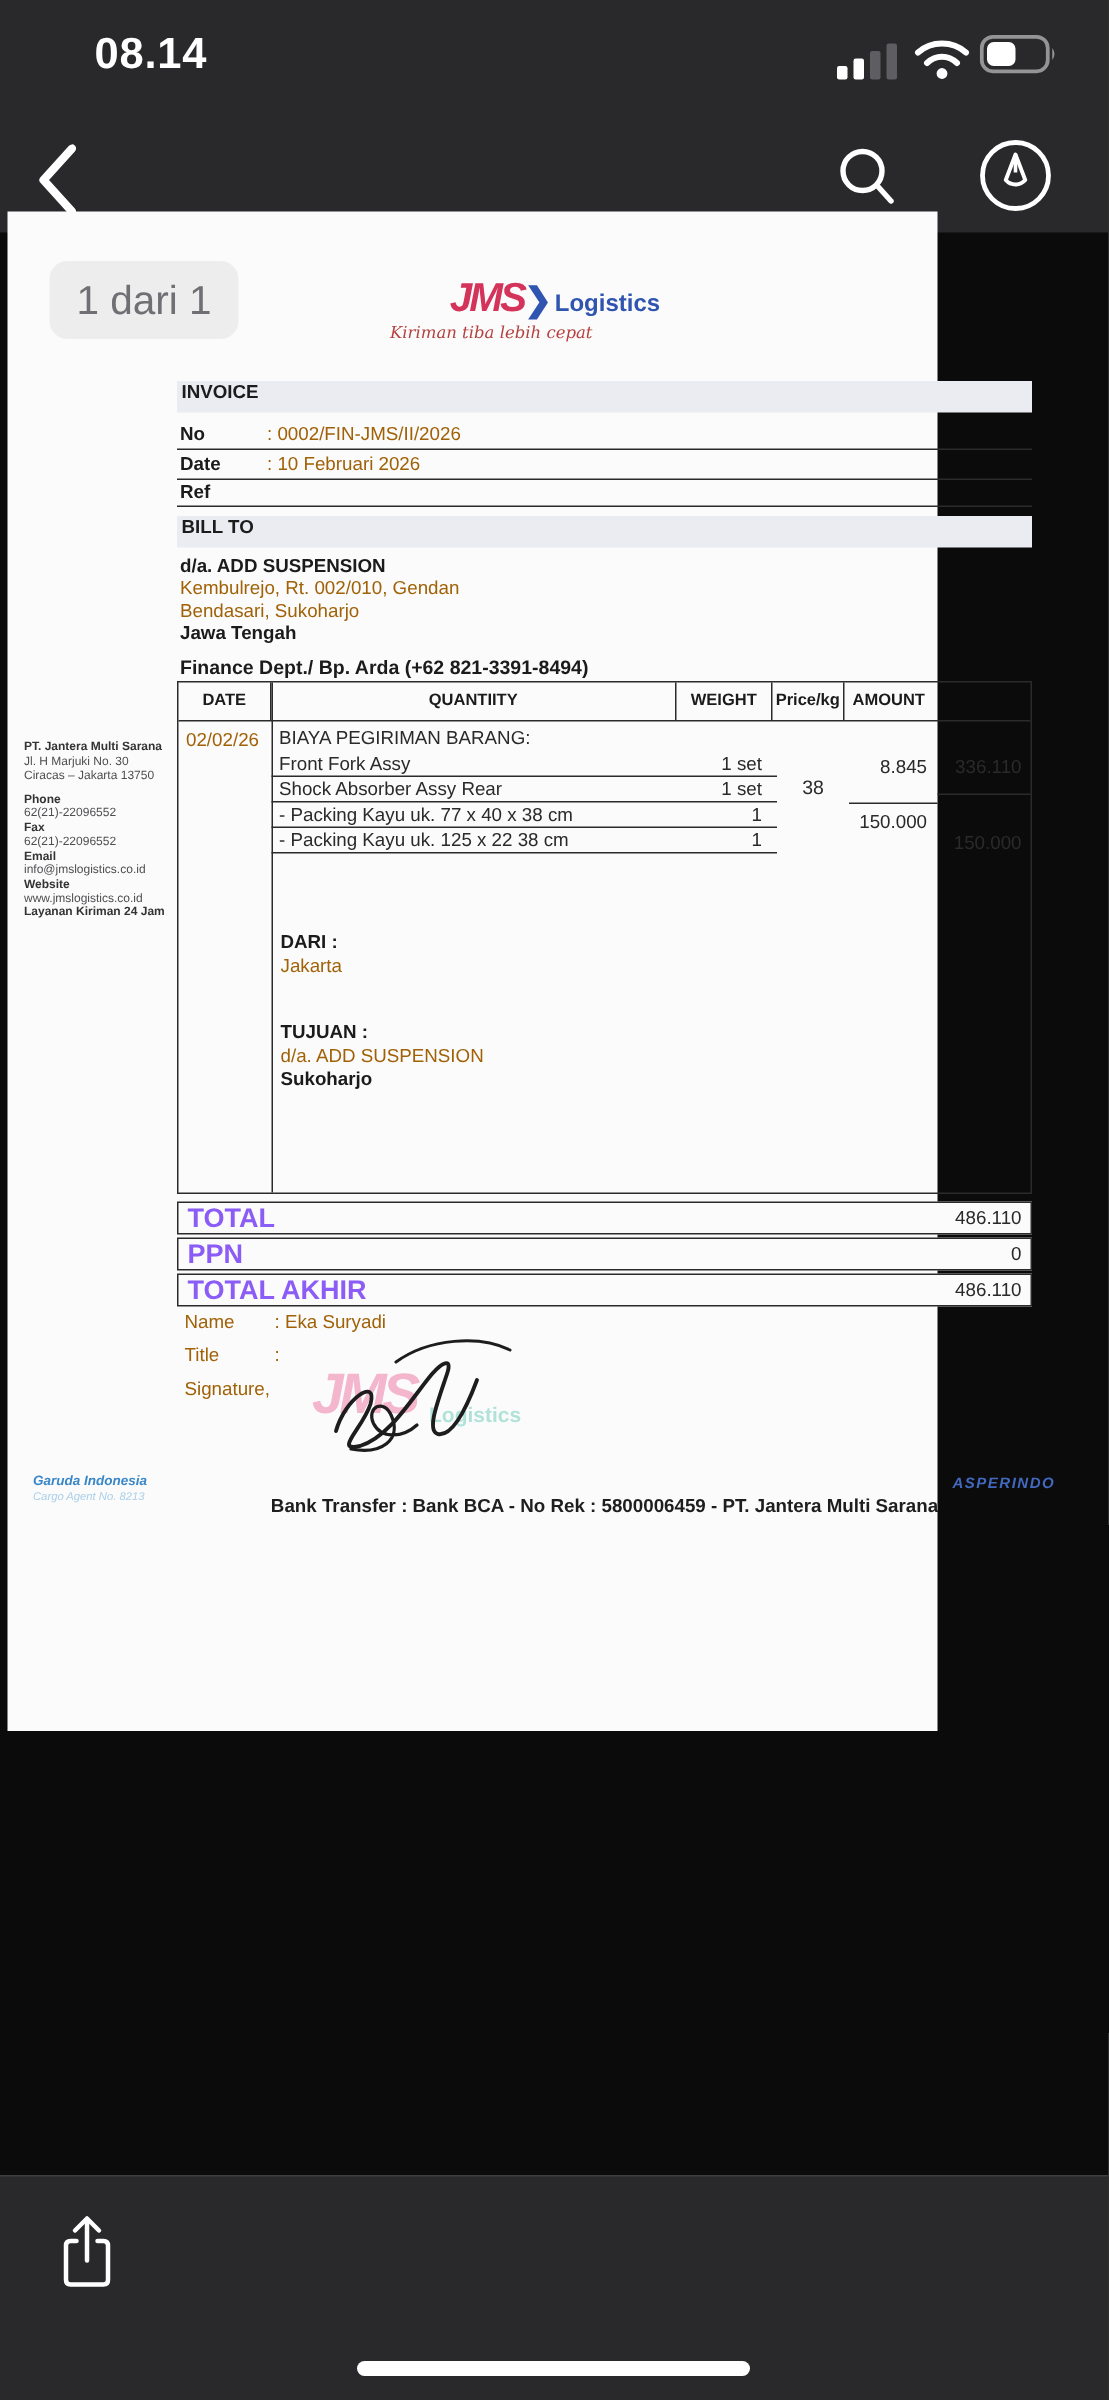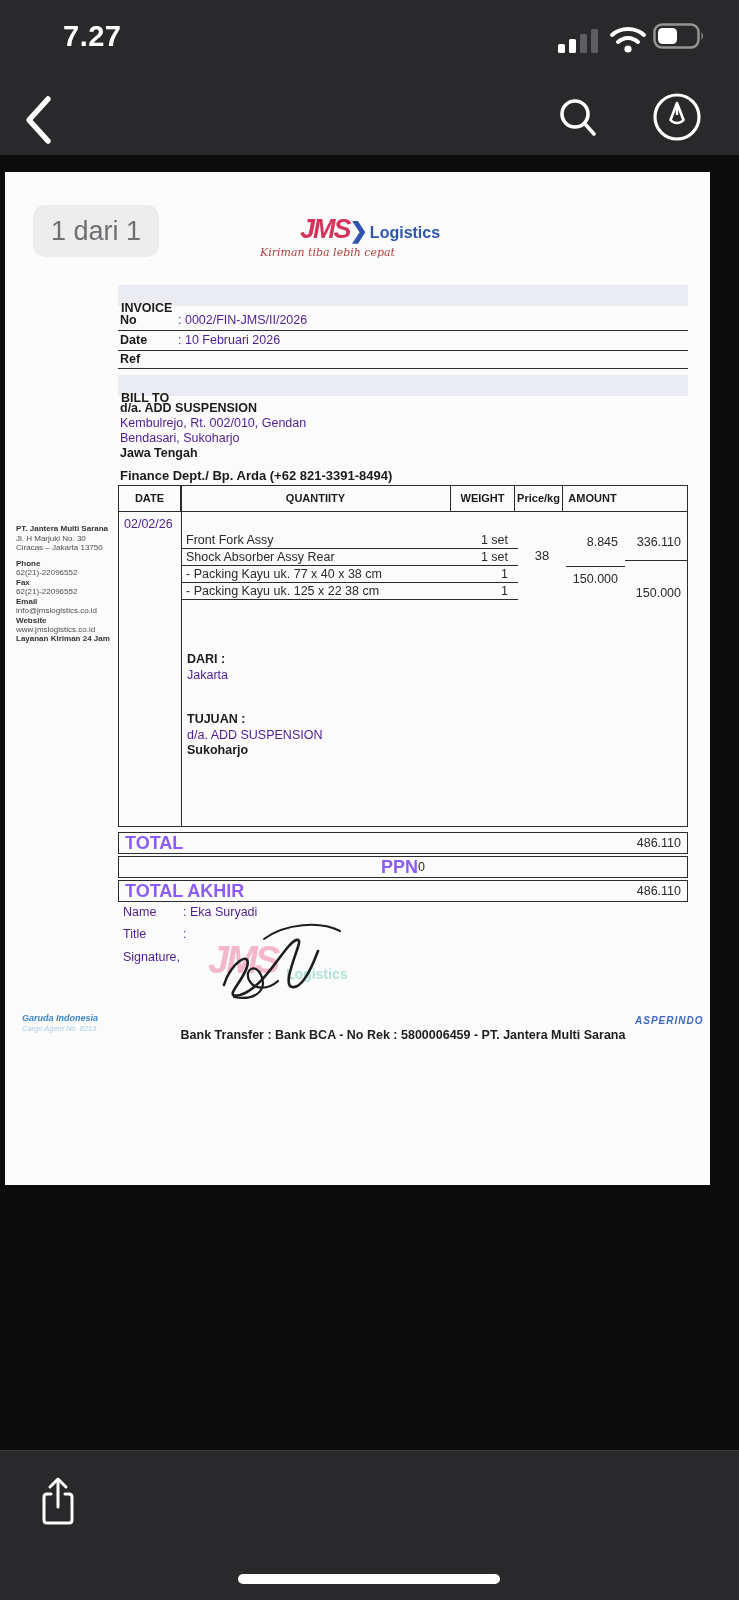--- a/index.html
+++ b/index.html
@@ -6,34 +6,34 @@
   .screen{position:relative;width:739px;height:1600px;background:#0b0b0b;overflow:hidden;
           font-family:"Liberation Sans",sans-serif;-webkit-font-smoothing:antialiased;}
   .abs{position:absolute;}
 
   
   .header{position:absolute;left:0;top:0;width:739px;height:155px;background:#29292b;}
   .time{position:absolute;left:63px;top:20px;font-size:29px;font-weight:700;color:#fff;letter-spacing:.5px;}
   .nav-title{position:absolute;left:90px;top:99px;font-size:31px;font-weight:600;color:#fff;letter-spacing:.3px;white-space:nowrap;}
 
   
-  .page{position:absolute;left:5px;top:172px;width:705px;height:1013px;background:#fbfbfc;color:#2a2a2a;text-decoration:underline;}
+  .page{position:absolute;left:5px;top:141px;width:620px;height:1013px;background:#fbfbfc;color:#2a2a2a;text-decoration:underline;}
   .badge{position:absolute;left:28px;top:33px;width:126px;height:52px;background:#ededee;border-radius:12px;
          color:#6f6f74;font-size:27px;line-height:52px;text-align:center;font-weight:500;}
   .logo-row{position:absolute;left:255px;top:42px;width:220px;text-align:center;white-space:nowrap;}
   .logo-jms{font-size:27px;font-weight:900;font-style:italic;color:#d4335a;letter-spacing:-2px;}
   .logo-arr{font-size:22px;font-weight:900;color:#2f55b0;}
   .logo-log{font-size:16px;font-weight:700;color:#2f55b0;margin-left:2px;}
   .tagline{position:absolute;left:255px;top:74px;width:220px;font-family:"DejaVu Serif",serif;
            font-style:italic;font-size:11px;color:#b5413f;}
 
   .strip{position:absolute;left:113px;width:570px;height:21px;background:#ebecf2;}
-  .striplabel{padding:16px 0 0 3px;font-size:12.5px;font-weight:bold;color:#1c1c1c;}
+  .striplabel{padding:0 0 0 3px;font-size:12.5px;font-weight:bold;color:#1c1c1c;}
   .fline{position:absolute;left:113px;width:570px;border-bottom:1.3px solid #2b2b2b;height:0;}
-  .doc{font-size:12.5px;color:#4c1d95;white-space:nowrap;}
+  .doc{font-size:12.5px;color:#a16207;white-space:nowrap;}
   .b{font-weight:bold;color:#1b1b1b;}
 
   
   .side{position:absolute;left:11px;top:352px;width:100px;font-size:8px;line-height:9.5px;color:#4e4e50;}
   .side .b{color:#333;}
   .gap{height:6px;}
   .service{position:absolute;left:11px;top:462px;font-size:8px;font-weight:bold;color:#333;}
 
   
   .tbl{position:absolute;left:113px;top:313px;width:570px;height:342px;border:1.6px solid #2b2b2b;box-sizing:border-box;}
@@ -63,21 +63,21 @@
   .toolbar{position:absolute;left:0;top:1450px;width:739px;height:150px;background:#29292b;border-top:1px solid #3e3e40;box-sizing:border-box;}
   .homebar{position:absolute;left:238px;top:1574px;width:262px;height:10px;border-radius:5px;background:#fff;}
   svg{display:block;}
 </style>
 </head>
 <body>
 
 <div class="screen">
 
   <div class="header">
-    <div class="time">7.27</div>
+    <div class="time">08.14</div>
 
     <div class="abs" style="left:558px;top:25px;">
       <svg width="44" height="30" viewBox="0 0 44 30">
         <rect x="0" y="19" width="7" height="9" rx="1.5" fill="#fff"></rect>
         <rect x="11" y="14" width="7" height="14" rx="1.5" fill="#fff"></rect>
         <rect x="22" y="9" width="7" height="19" rx="1.5" fill="#5e5e62"></rect>
         <rect x="33" y="4" width="7" height="24" rx="1.5" fill="#5e5e62"></rect>
       </svg>
     </div>
 
@@ -178,20 +178,24 @@
         <div class="th">DATE</div>
         <div class="th">QUANTIITY</div>
         <div class="th">WEIGHT</div>
         <div class="th">Price/kg</div>
         <div class="th">AMOUNT</div>
       </div>
       <div class="datecol"></div>
 
       <div class="abs doc" style="left:5px;top:31px;">02/02/26</div>
 
+      <div class="trow" style="top:28px;">
+        <span class="d">BIAYA PEGIRIMAN BARANG:</span>
+        <span class="q"></span>
+      </div>
       <div class="trow rule" style="top:45px;">
         <span class="d">Front Fork Assy</span>
         <span class="q">1 set</span>
       </div>
       <div class="trow rule" style="top:62px;">
         <span class="d">Shock Absorber Assy Rear</span>
         <span class="q">1 set</span>
       </div>
       <div class="trow rule" style="top:79px;">
         <span class="d">- Packing Kayu uk. 77 x 40 x 38 cm</span>
@@ -216,21 +220,21 @@
       <div class="abs doc" style="left:68px;top:182px;">Jakarta</div>
       <div class="abs doc b" style="left:68px;top:226px;">TUJUAN :</div>
       <div class="abs doc" style="left:68px;top:242px;">d/a. ADD SUSPENSION</div>
       <div class="abs doc b" style="left:68px;top:257px;">Sukoharjo</div>
     </div>
 
     <div class="tot" style="top:660px;">
       <span class="tl">TOTAL</span>
       <span class="tv">486.110</span>
     </div>
-    <div class="tot" style="top:684px;justify-content:center;">
+    <div class="tot" style="top:684px;">
       <span class="tl">PPN</span>
       <span class="tv">0</span>
     </div>
     <div class="tot" style="top:708px;">
       <span class="tl">TOTAL AKHIR</span>
       <span class="tv">486.110</span>
     </div>
 
     <div class="abs doc" style="left:118px;top:733px;">Name</div>
     <div class="abs doc" style="left:178px;top:733px;">: Eka Suryadi</div>

